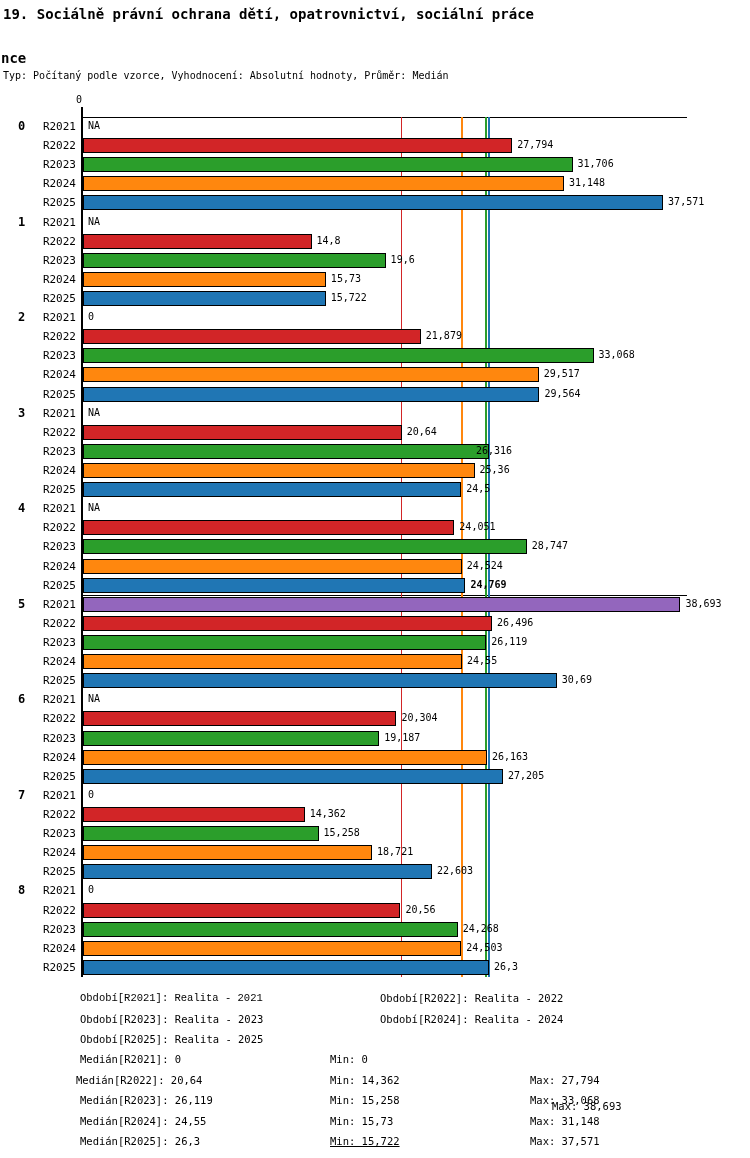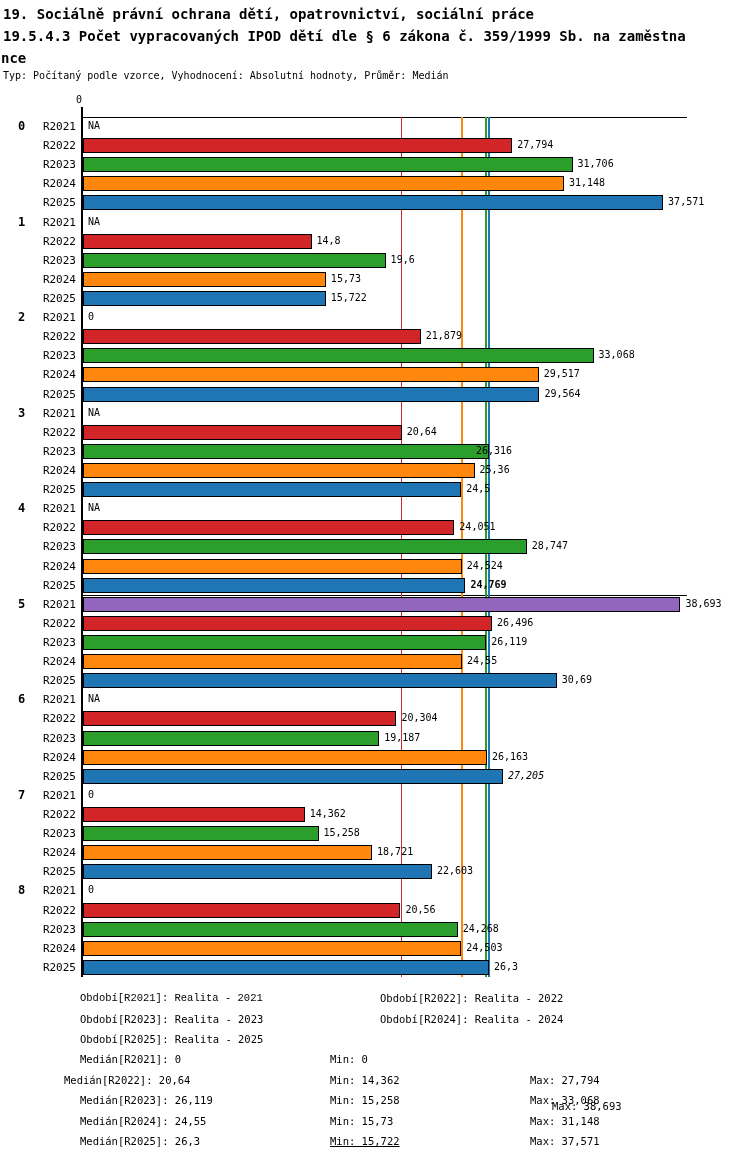--- a/index.html
+++ b/index.html
@@ -17,21 +17,20 @@
   .axis{position:absolute;width:2px;background:#000;}
   .tick-label{font-size:10px;}
   .legend-item{font-size:10.5px;}
   .stat-cell{font-size:10.5px;}
 </style>
 </head>
 <body>
 
 <div class="page">
   <div class="abs title-line" style="left:3px;top:6px;">19. Sociálně právní ochrana dětí, opatrovnictví, sociální práce</div>
-  <div class="abs title-line" style="left:3px;top:28px;">19.5.4.3 Počet vypracovaných IPOD dětí dle § 6 zákona č. 359/1999 Sb. na zaměstna</div>
   <div class="abs title-line" style="left:1px;top:50px;">nce</div>
   <div class="abs subtitle-line" style="left:3px;top:70px;">Typ: Počítaný podle vzorce, Vyhodnocení: Absolutní hodnoty, Průměr: Medián</div>
 
   <div class="abs tick-label" style="left:76px;top:94px;">0</div>
 
   <div id="chart">
       <div class="axis" style="left: 81px; top: 107px; height: 869.95px;"></div>
       <div class="hline" style="left: 81px; top: 117px; width: 606px;"></div>
       <div class="hline" style="left: 81px; top: 594.75px; width: 606px;"></div>
       <div class="vline" style="left: 400.682px; top: 117px; height: 859.95px; background: rgb(210, 37, 39); width: 1.5px;"></div>
@@ -136,21 +135,21 @@
       <div class="bar" style="left: 83px; top: 711.41px; width: 313.494px; height: 15px; background: rgb(210, 37, 39);"></div>
       <div class="abs val-label" style="left: 401.494px; top: 712.41px;">20,304</div>
       <div class="abs row-label" style="left: 36px; top: 731.52px; width: 40px;">R2023</div>
       <div class="bar" style="left: 83px; top: 730.52px; width: 296.247px; height: 15px; background: rgb(43, 158, 43);"></div>
       <div class="abs val-label" style="left: 384.247px; top: 731.52px;">19,187</div>
       <div class="abs row-label" style="left: 36px; top: 750.63px; width: 40px;">R2024</div>
       <div class="bar" style="left: 83px; top: 749.63px; width: 403.957px; height: 15px; background: rgb(255, 135, 14);"></div>
       <div class="abs val-label" style="left: 491.957px; top: 750.63px;">26,163</div>
       <div class="abs row-label" style="left: 36px; top: 769.74px; width: 40px;">R2025</div>
       <div class="bar" style="left: 83px; top: 768.74px; width: 420.045px; height: 15px; background: rgb(32, 118, 180);"></div>
-      <div class="abs val-label" style="left: 508.045px; top: 769.74px; font-style: italic;">27,205</div>
+      <div class="abs val-label" style="left: 508.045px; top: 769.74px;">27,205</div>
       <div class="abs grp-label" style="left: 18px; top: 787.85px;">7</div>
       <div class="abs row-label" style="left: 36px; top: 788.85px; width: 40px;">R2021</div>
       <div class="abs val-label" style="left: 88px; top: 788.85px;">0</div>
       <div class="abs row-label" style="left: 36px; top: 807.96px; width: 40px;">R2022</div>
       <div class="bar" style="left: 83px; top: 806.96px; width: 221.749px; height: 15px; background: rgb(210, 37, 39);"></div>
       <div class="abs val-label" style="left: 309.749px; top: 807.96px;">14,362</div>
       <div class="abs row-label" style="left: 36px; top: 827.07px; width: 40px;">R2023</div>
       <div class="bar" style="left: 83px; top: 826.07px; width: 235.584px; height: 15px; background: rgb(43, 158, 43);"></div>
       <div class="abs val-label" style="left: 323.584px; top: 827.07px;">15,258</div>
       <div class="abs row-label" style="left: 36px; top: 846.18px; width: 40px;">R2024</div>
@@ -179,21 +178,21 @@
       <div class="abs legend-item" style="left: 80px; top: 992px; font-family: Liberation Mono, monospace;">Období[R2021]: Realita - 2021</div>
       <div class="abs legend-item" style="left: 380px; top: 992px;">Období[R2022]: Realita - 2022</div>
       <div class="abs legend-item" style="left: 80px; top: 1012.5px;">Období[R2023]: Realita - 2023</div>
       <div class="abs legend-item" style="left: 380px; top: 1012.5px;">Období[R2024]: Realita - 2024</div>
       <div class="abs legend-item" style="left: 80px; top: 1033px;">Období[R2025]: Realita - 2025</div>
     </div>
   <div id="stats">
       <div class="abs stat-cell" style="left: 80px; top: 1053px;">Medián[R2021]: 0</div>
       <div class="abs stat-cell" style="left: 330px; top: 1053px;">Min: 0</div>
       <div class="abs stat-cell" style="left: 552px; top: 1053px; margin-top: 47px;">Max: 38,693</div>
-      <div class="abs stat-cell" style="left: 64px; top: 1073.6px; text-align: center;">Medián[R2022]: 20,64</div>
+      <div class="abs stat-cell" style="left: 76px; top: 1073.6px; text-align: center;">Medián[R2022]: 20,64</div>
       <div class="abs stat-cell" style="left: 330px; top: 1073.6px;">Min: 14,362</div>
       <div class="abs stat-cell" style="left: 530px; top: 1073.6px;">Max: 27,794</div>
       <div class="abs stat-cell" style="left: 80px; top: 1094.2px;">Medián[R2023]: 26,119</div>
       <div class="abs stat-cell" style="left: 330px; top: 1094.2px;">Min: 15,258</div>
       <div class="abs stat-cell" style="left: 530px; top: 1094.2px;">Max: 33,068</div>
       <div class="abs stat-cell" style="left: 80px; top: 1114.8px;">Medián[R2024]: 24,55</div>
       <div class="abs stat-cell" style="left: 330px; top: 1114.8px;">Min: 15,73</div>
       <div class="abs stat-cell" style="left: 530px; top: 1114.8px;">Max: 31,148</div>
       <div class="abs stat-cell" style="left: 80px; top: 1135.4px;">Medián[R2025]: 26,3</div>
       <div class="abs stat-cell" style="left: 330px; top: 1135.4px; text-decoration: underline;">Min: 15,722</div>

